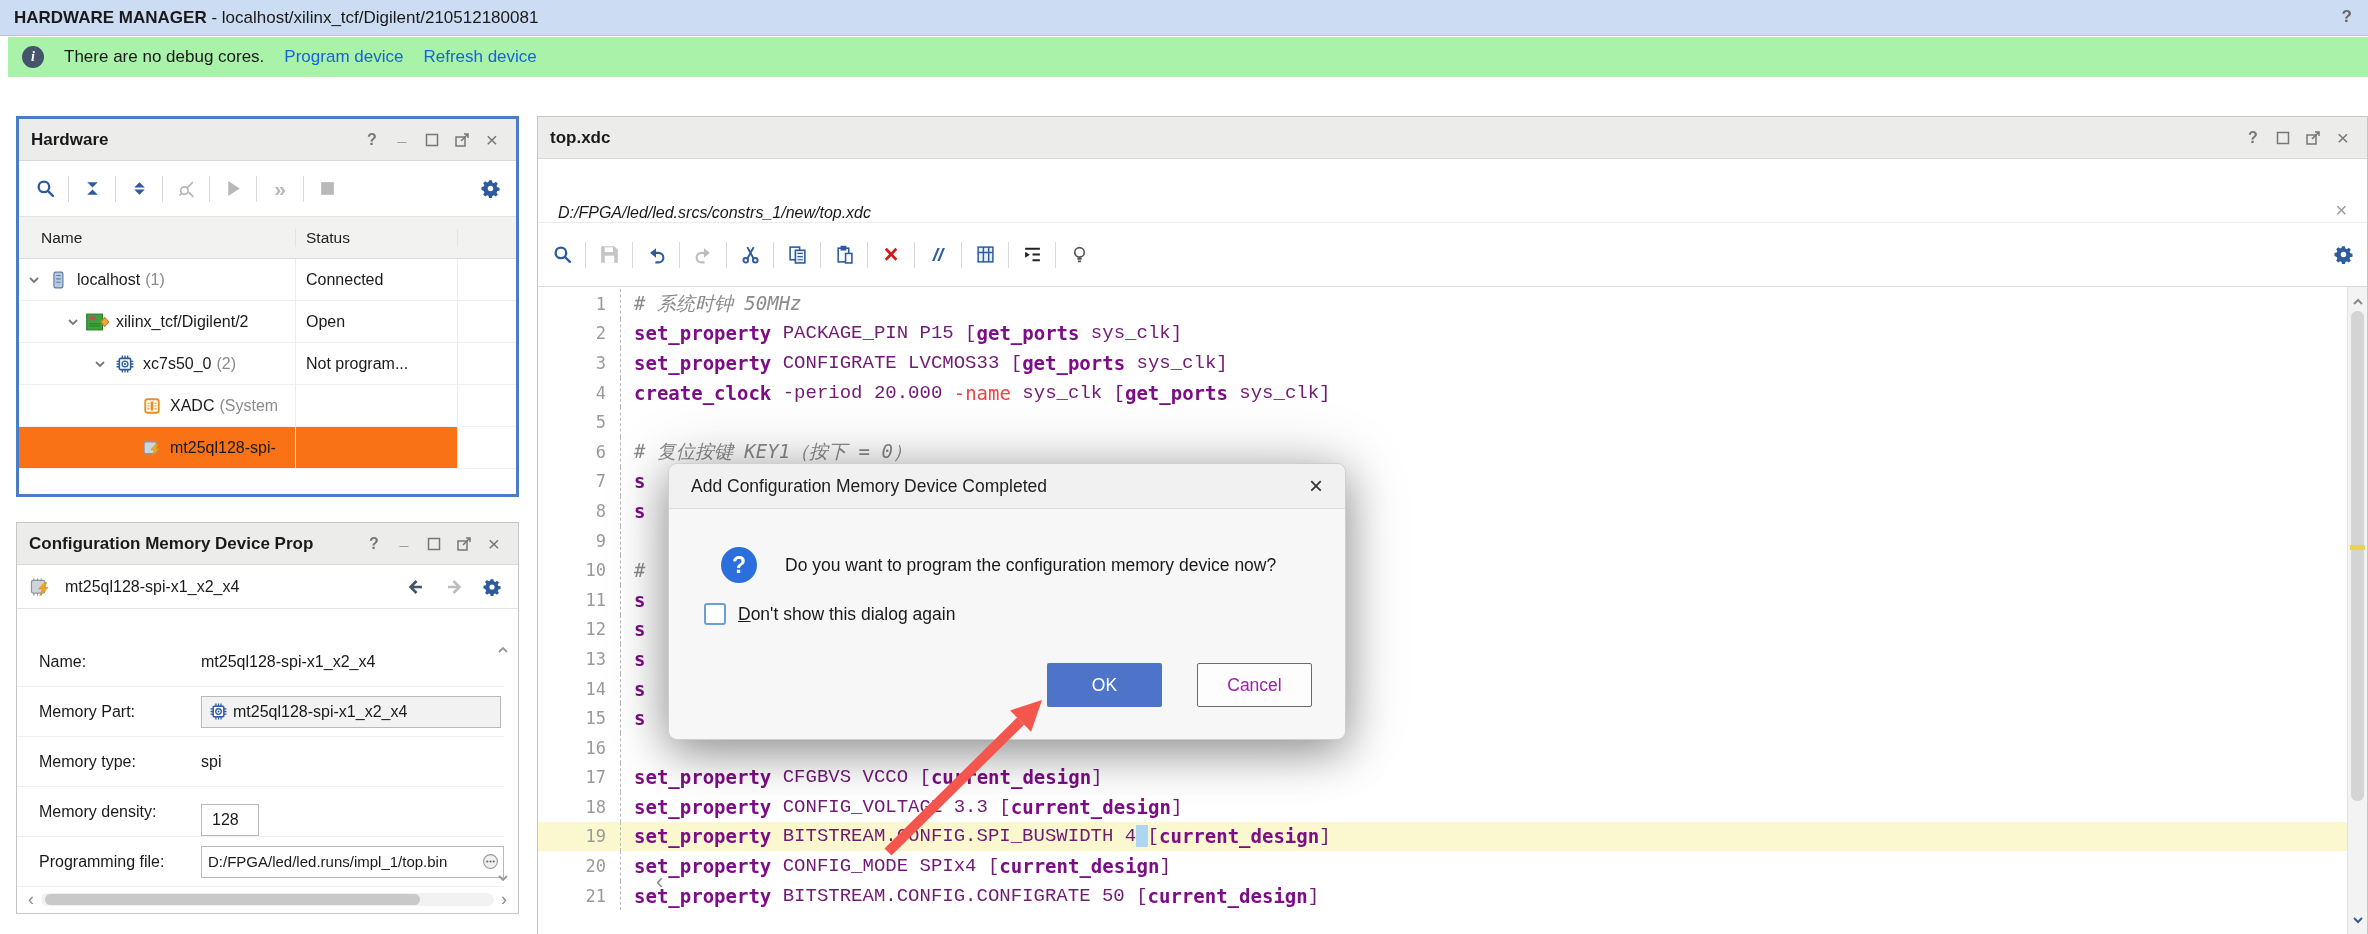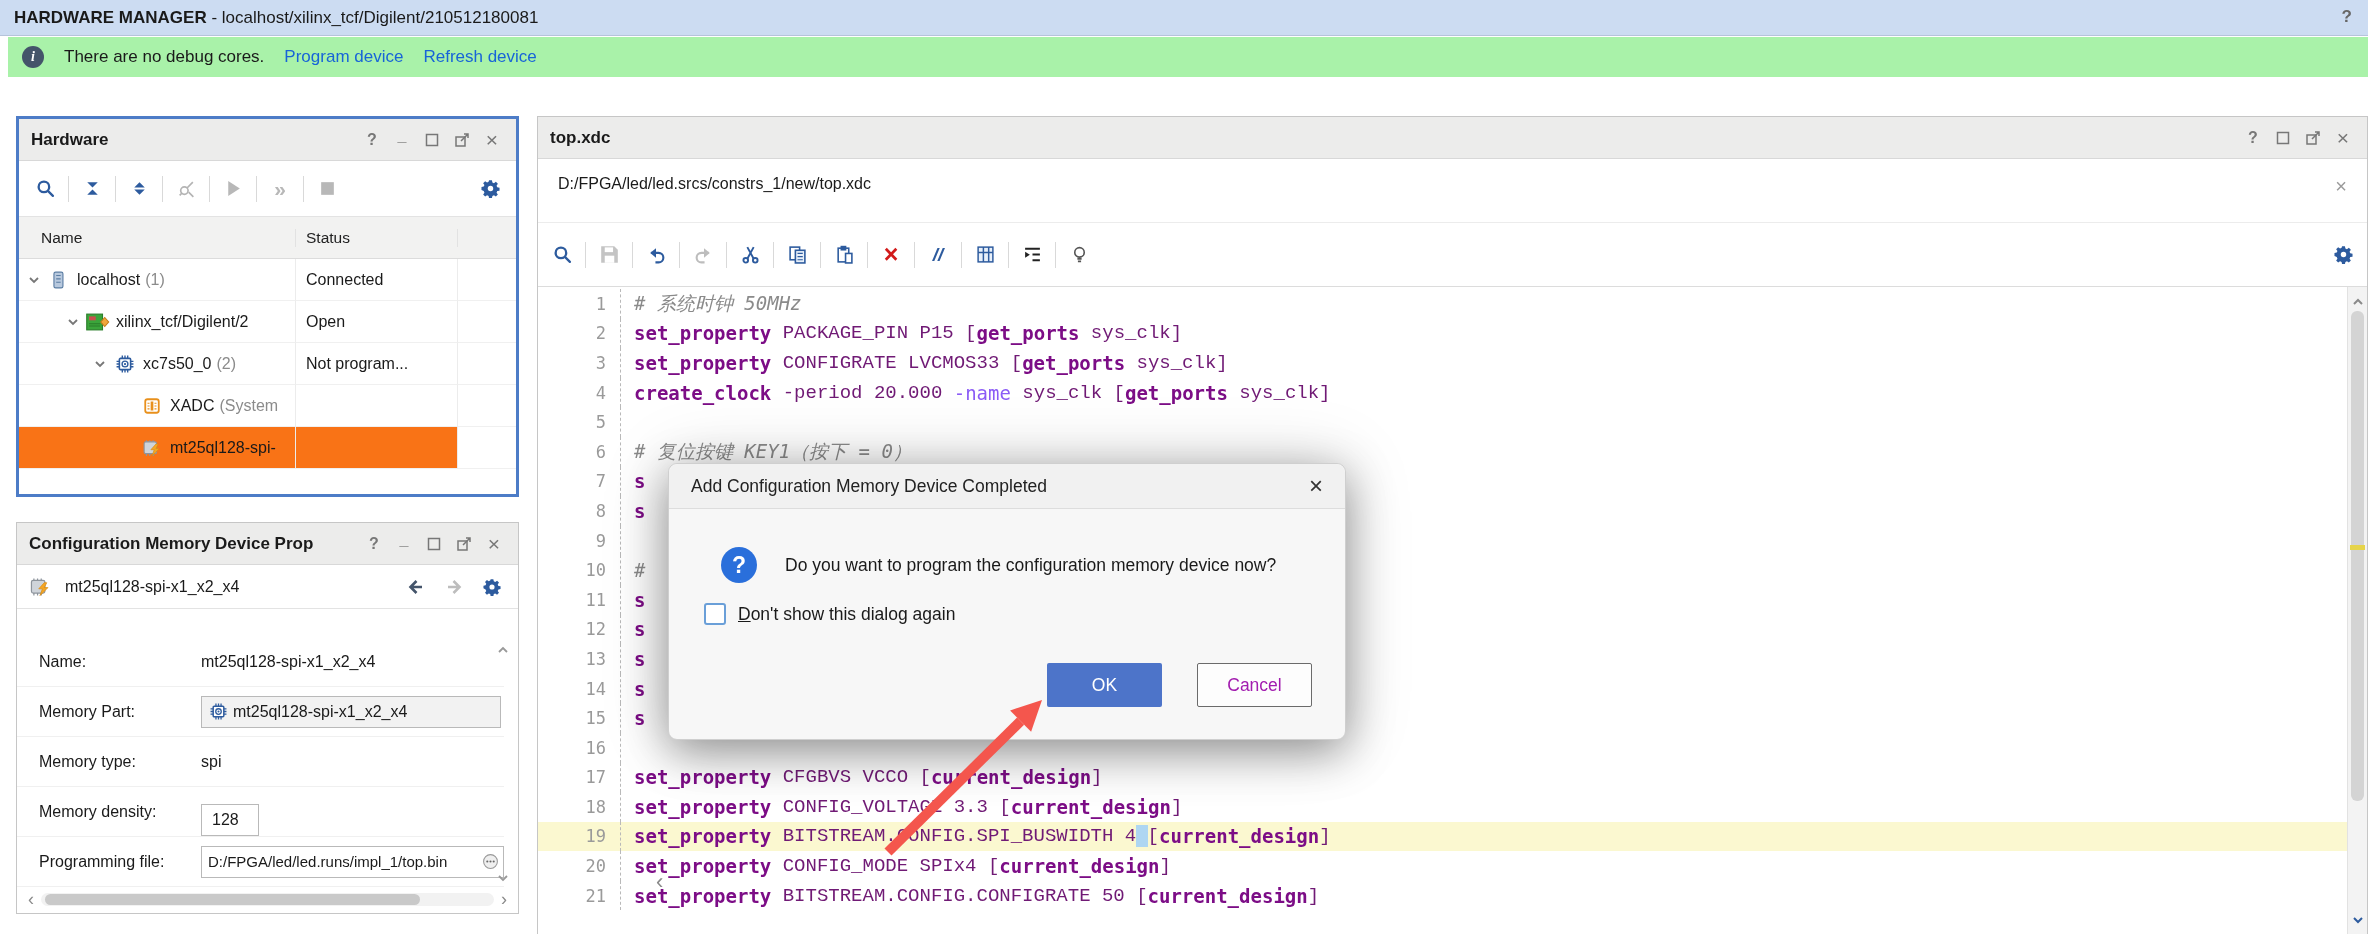--- a/index.html
+++ b/index.html
@@ -83,34 +83,34 @@
   .vscroll-hint svg { width:14px; height:14px; }
   .hscroll { position:absolute; left:4px; bottom:4px; width:493px; height:20px;
              display:flex; align-items:center; color:#8a8a8a; }
   .hs-arrow { width:20px; font-size:18px; text-align:center; cursor:pointer; line-height:1; }
   .hs-track { flex:1; height:13px; background:#f2f2f2; border-radius:7px; position:relative; }
   .hs-thumb { position:absolute; left:4px; top:1px; height:11px; width:375px;
               background:#c9c9c9; border-radius:6px; cursor:grab; }
 
   
   #editor-panel { border-bottom:none; }
-  .ed-path { height:64px; display:flex; align-items:flex-start; padding:16px 20px;
-             font-size:16px; border-bottom:1px solid #ececec; background:#fff; }
+  .ed-path { height:64px; display:flex; align-items:flex-end; padding:0 20px;
+             font-size:16px; border-bottom:1px solid #ececec; background:#fff;font-style:italic; }
   .ed-x { margin-left:auto; color:#9a9a9a; font-size:20px; cursor:pointer; }
   #ed-toolbar { height:64px; display:flex; align-items:center; padding:0 8px;
                 border-bottom:1px solid #dcdcdc; }
   #ed-code { position:relative; height:648px; overflow:hidden; padding-top:2px;
              font-family:"DejaVu Sans Mono", monospace; font-size:19px; }
   .cl { height:29.6px; display:flex; align-items:center; white-space:pre; }
   .cl.hl { background:#fbf8d0; }
   .ln { width:82px; padding-right:14px; text-align:right; color:#9a9a9a; font-size:17px; flex:none; }
   .lc { border-left:1px dashed #b9b9b9; padding-left:13px; height:100%;
         display:flex; align-items:center; white-space:pre; }
   .tk-kw { color:#7c0d86; font-weight:bold; }
-  .tk-opt { color:#8b5cf6;text-align:center; }
+  .tk-opt { color:#ef4444;text-align:center; }
   .tk-comment { color:#8a8a8a; font-style:italic; }
   .tk-plain { color:#701a75;font-family:Liberation Mono, monospace; }
   .tk-sel { background:#aed6f2; }
   .ed-vscroll { position:absolute; right:0; top:0; bottom:0; width:20px;
                 background:#f3f3f3; border-left:1px solid #e2e2e2; }
   .ed-vup { position:absolute; top:4px; left:3px; color:#8a8a8a; }
   .ed-vdn { position:absolute; bottom:4px; left:3px; color:#2d5b9e; }
   .ed-vthumb { position:absolute; left:3px; top:24px; width:13px; height:490px;
                background:#d4d4d4; border-radius:6px; cursor:grab; }
   .ed-vmark { position:absolute; left:2px; top:258px; width:15px; height:5px; background:#e6d44a; }

